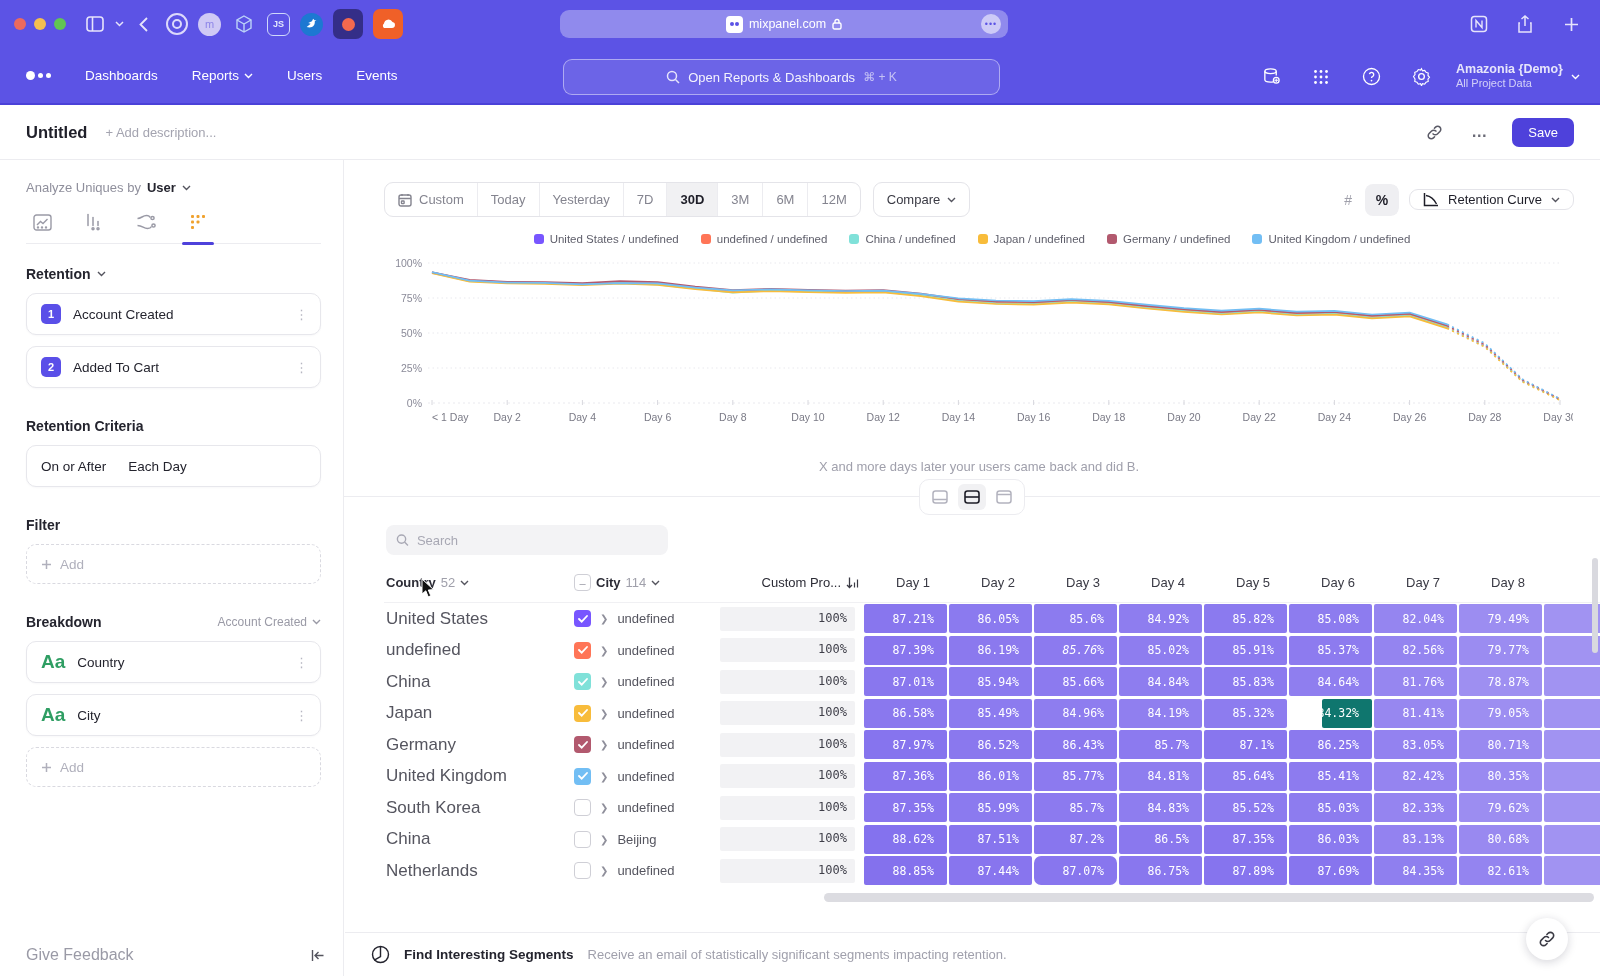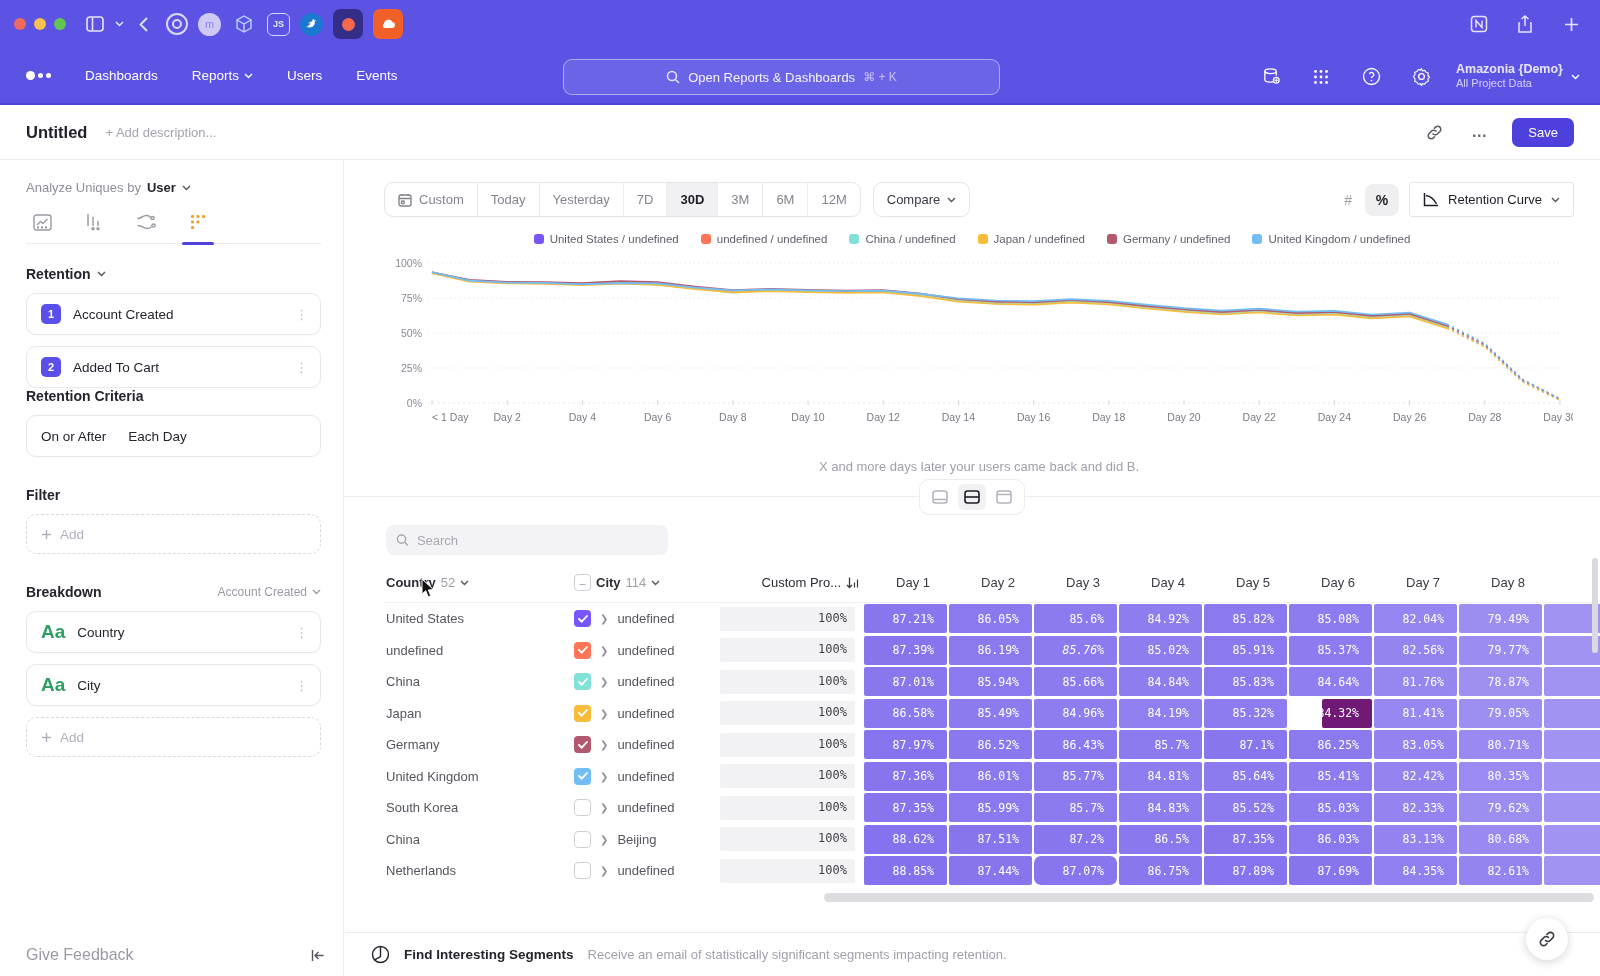--- a/index.html
+++ b/index.html
@@ -77,21 +77,21 @@
     border-right:1px solid #ececf0; cursor:pointer; white-space:nowrap; }
   .range-item:last-child { border-right:none; }
   .range-item.active { background:#f1f1f3; color:#1e1e28; font-weight:700; }
   .compare-btn { margin-left:12px; border:1px solid #e4e4e9; border-radius:9px; height:35px; padding:0 13px; display:flex;
     align-items:center; gap:7px; font-size:13px; color:#3a3a44; background:#fff; cursor:pointer; }
   .tb-right { margin-left:auto; display:flex; align-items:center; gap:10px; }
   .numpct { display:flex; border-radius:8px; overflow:hidden; height:32px; }
   .numpct .np { width:34px; display:flex; align-items:center; justify-content:center; font-size:14px; cursor:pointer; }
   .np-num { color:#a0a0ab; background:transparent; }
   .np-pct { background:#efeff2; color:#1e1e28; border-radius:8px; font-weight:600; }
-  .view-dd { border:1px solid #e4e4e9; border-radius:3px; height:35px; padding:0 13px; display:flex; align-items:center; gap:9px;
+  .view-dd { border:1px solid #e4e4e9; border-radius:9px; height:21px; padding:0 13px; display:flex; align-items:center; gap:9px;
     font-size:13px; color:#1e1e28; background:#fff; cursor:pointer; }
 
   
   .legend { display:flex; justify-content:center; gap:22px; margin-top:16px; font-size:11.5px; color:#5f5f6b; }
   .legend-item { display:flex; align-items:center; gap:6px; }
   .legend-swatch { width:10px; height:10px; border-radius:3px; }
   .chart-wrap { margin:6px 26px 0 40px; }
   .chart-caption { text-align:center; color:#a0a0ac; font-size:13px; margin-top:8px; }
 
   
@@ -106,21 +106,21 @@
   .search-box { width:282px; height:30px; background:#f3f3f5; border-radius:8px; display:flex; align-items:center; padding:0 10px; gap:8px; margin-left:2px; }
   .search-box input { border:none; background:transparent; outline:none; font-size:13px; color:#3a3a44; width:100%; }
   .search-box input::placeholder { color:#a8a8b4; }
   .tgrid { display:grid; grid-template-columns:190px 146px 143px repeat(9,85px); align-items:center; }
   .thead { height:40px; font-size:13px; color:#2c2c36; border-bottom:1px solid #f0f0f3; margin-top:8px; }
   .th { display:flex; align-items:center; gap:5px; }
   .th .cnt { color:#a0a0ab; }
   .th-day { justify-content:flex-end; padding-right:18px; color:#3a3a44; }
   .th-total { justify-content:flex-end; padding-right:4px; font-weight:400; }
   .t-row { height:31.5px; }
-  .c-country { font-size:13px; color:#55555f; padding-left:2px; }
+  .c-country { font-size:17px; color:#55555f; padding-left:2px; }
   .c-city { display:flex; align-items:center; gap:9px; font-size:13px; color:#55555f; }
   .chk { width:17px; height:17px; border-radius:4px; border:1.5px solid #cfcfd6; background:#fff; display:flex; align-items:center;
     justify-content:center; cursor:pointer; flex:none; }
   .chk.on { border:none; color:#fff; }
   .chev { color:#8f8f9b; font-size:10px; }
   .c-total { position:relative; height:24px; }
   .c-total .bar { position:absolute; inset:0 8px 0 0; background:#f2f2f4; border-radius:2px; }
   .c-total .val { position:absolute; right:16px; top:4px; font-size:12px; color:#3f3f49; font-family:"DejaVu Sans Mono",monospace; }
   .day-cell { height:29px; margin:0 1px; border-radius:2px; display:flex; align-items:center; justify-content:flex-end;
     padding-right:13px; color:#fff; font-size:11.5px; font-family:"DejaVu Sans Mono",monospace; }
@@ -181,20 +181,34 @@
         </svg>
     </div>
     <div class="ext" style="background:rgba(20,16,60,.55);border-radius:7px;width:30px;height:30px;">
         <span style="width:13px;height:13px;background:#f4694e;border-radius:50%"></span>
       </div>
     <div class="ext" style="background:#f06028;border-radius:7px;width:30px;height:30px;">
       <svg class="ic" width="16" height="10" viewBox="0 0 16 10" fill="#fff">
           <path d="M4 9h8a3 3 0 0 0 .5-5.95A4.5 4.5 0 0 0 4 4.6 2.7 2.7 0 0 0 4 9z"></path>
         </svg>
     </div>
+  </div>
+  <div class="url-pill">
+    <span style="width:17px;height:17px;background:#fff;border-radius:4px;display:inline-flex;align-items:center;justify-content:center;">
+      <span style="display:flex;gap:1.5px;">
+          <i style="width:4px;height:4px;background:#5c53e5;border-radius:50%"></i>
+          <i style="width:4px;height:4px;background:#5c53e5;border-radius:50%"></i>
+        </span>
+    </span>
+    <span>mixpanel.com</span>
+    <svg class="ic" width="10" height="12" viewBox="0 0 10 12" fill="none" stroke="#fff" stroke-width="1.4">
+        <rect x="1" y="5" width="8" height="6" rx="1.5"></rect>
+        <path d="M3 5V3.5a2 2 0 0 1 4 0V5"></path>
+      </svg>
+    <span class="url-dots">•••</span>
   </div>
   <div class="chrome-right">
     <span class="chrome-ic">
       <svg class="ic" width="18" height="18" viewBox="0 0 18 18" fill="none" stroke="currentColor" stroke-width="1.5">
           <rect x="1.5" y="1.5" width="15" height="15" rx="3"></rect>
           <path d="M6 12.5v-7l6 7v-7" stroke-width="1.4"></path>
         </svg>
     </span>
     <span class="chrome-ic">
       <svg class="ic" width="16" height="18" viewBox="0 0 16 18" fill="none" stroke="currentColor" stroke-width="1.5">
@@ -368,21 +382,21 @@
       <span class="step-badge">1</span>
       <span>Account Created</span>
       <span class="dots">⋮</span>
     </div>
     <div class="card">
       <span class="step-badge">2</span>
       <span>Added To Cart</span>
       <span class="dots">⋮</span>
     </div>
 
-    <div class="section-h" style="">
+    <div class="section-h" style="margin-top:30px;">
       <span>Retention Criteria</span>
     </div>
     <div class="card" style="gap:22px;">
       <span>On or After</span>
       <span>Each Day</span>
     </div>
 
     <div class="section-h" style="margin-top:30px;">
       <span>Filter</span>
     </div>
@@ -721,21 +735,21 @@
             </div>
             <div class="c-total">
               <span class="bar"></span>
               <span class="val">100%</span>
             </div>
             <div class="day-cell" style="background: rgb(138, 120, 238);">86.58%</div>
             <div class="day-cell" style="background: rgb(140, 123, 239);">85.49%</div>
             <div class="day-cell" style="background: rgb(142, 125, 239);">84.96%</div>
             <div class="day-cell" style="background: rgb(144, 127, 239);">84.19%</div>
             <div class="day-cell" style="background: rgb(141, 124, 239);">85.32%</div>
-            <div class="day-cell" style="background: #701a75; margin-left: 34px;">84.32%</div>
+            <div class="day-cell" style="background: #0f766e; margin-left: 34px;">84.32%</div>
             <div class="day-cell" style="background: rgb(151, 135, 240);">81.41%</div>
             <div class="day-cell" style="background: rgb(157, 142, 241);">79.05%</div>
             <div class="day-cell" style="background: rgb(161, 147, 242);"></div>
           </div>
           <div class="tgrid t-row">
             <div class="c-country">Germany</div>
             <div class="c-city">
               <span class="chk on" style="background: rgb(178, 89, 110);">
                 <svg width="10" height="8" viewBox="0 0 10 8" fill="none" stroke="#fff" stroke-width="1.8" stroke-linecap="round">
                   <path d="M1 4l2.7 2.7L9 1"></path>

